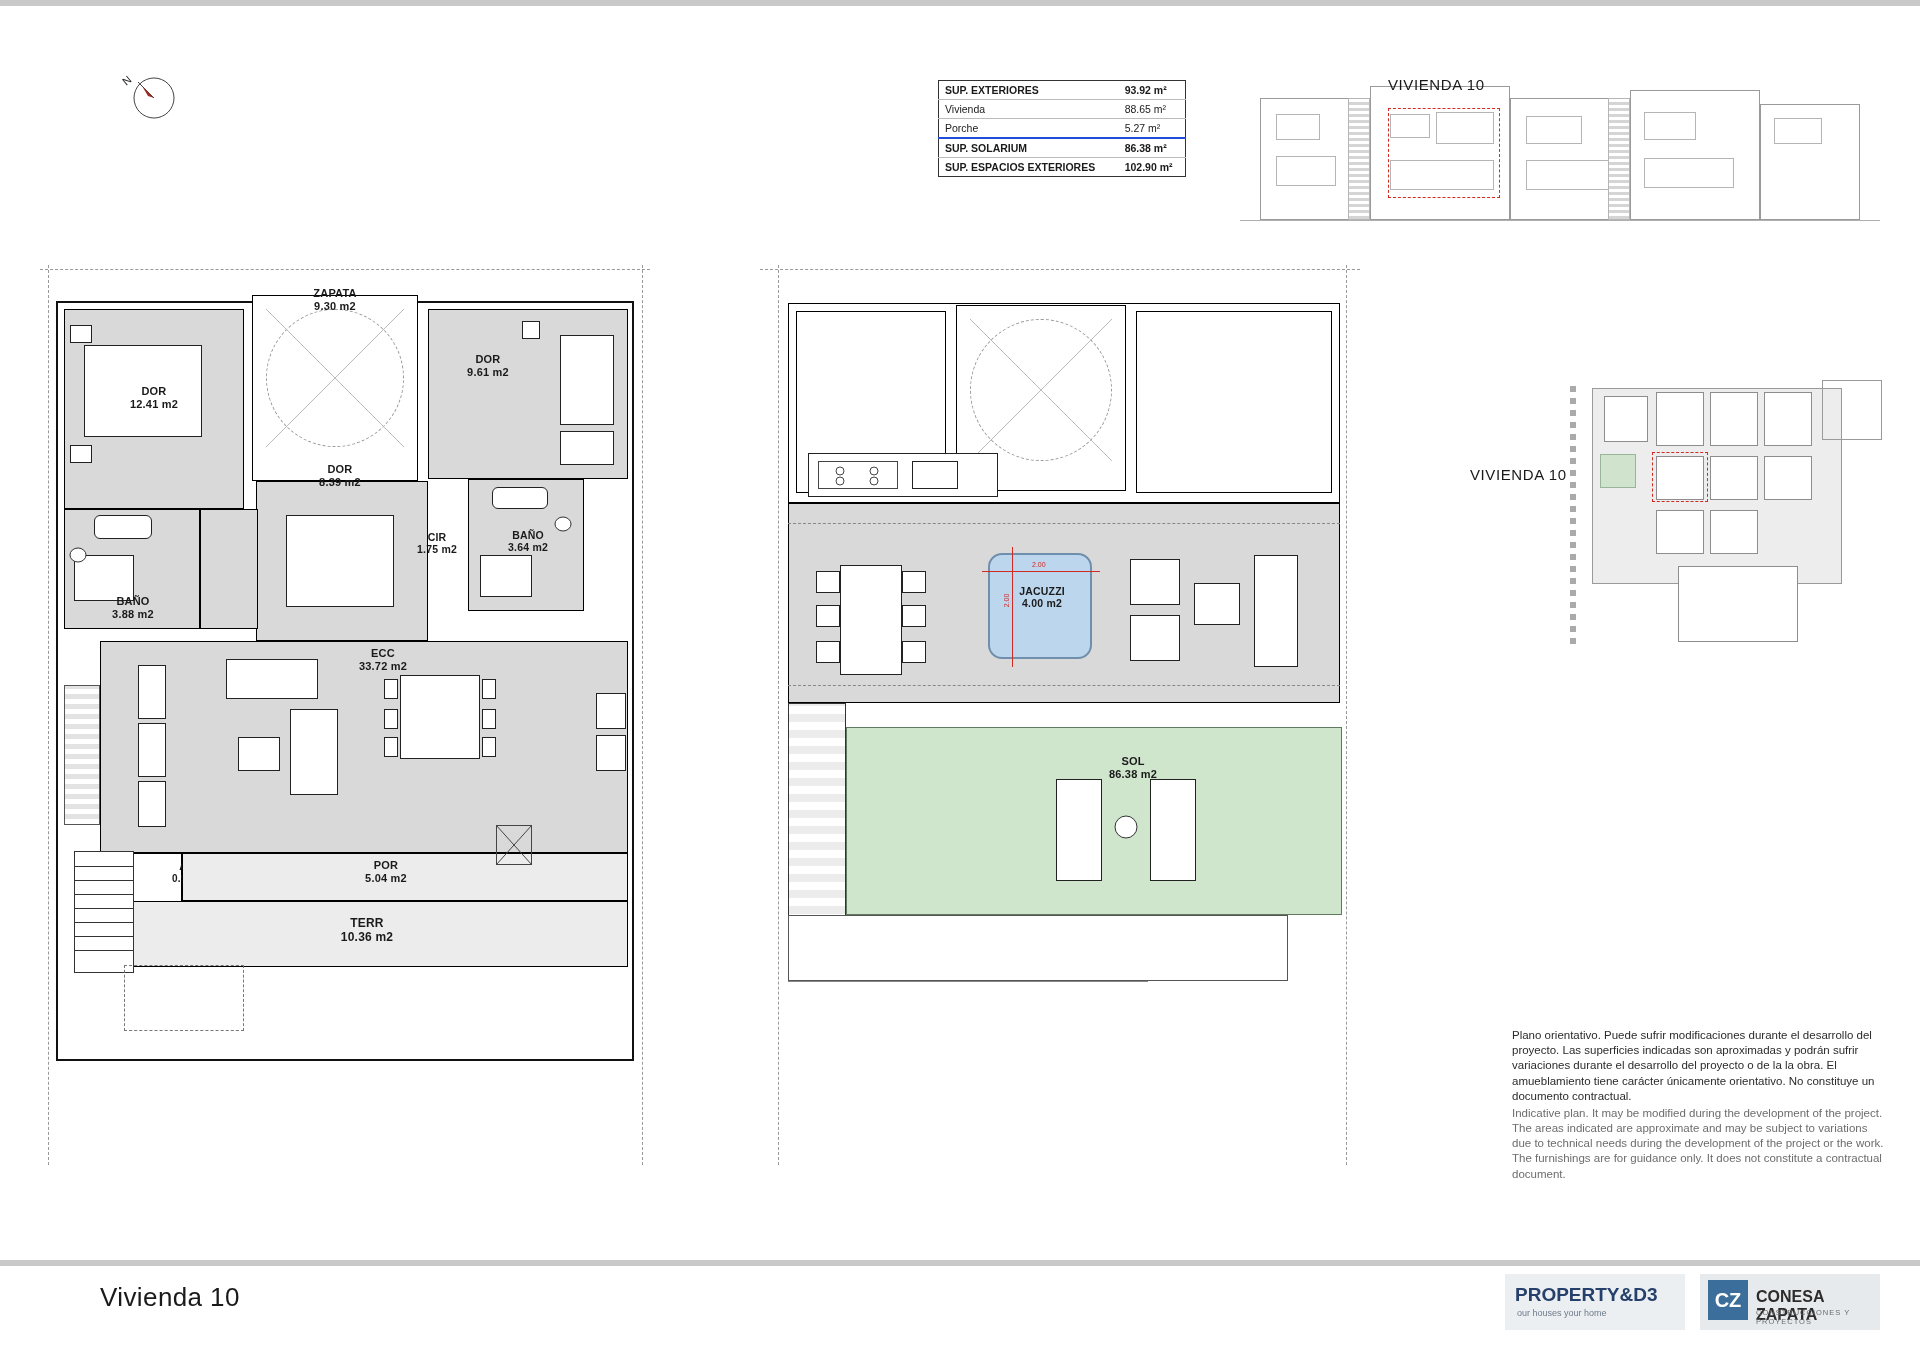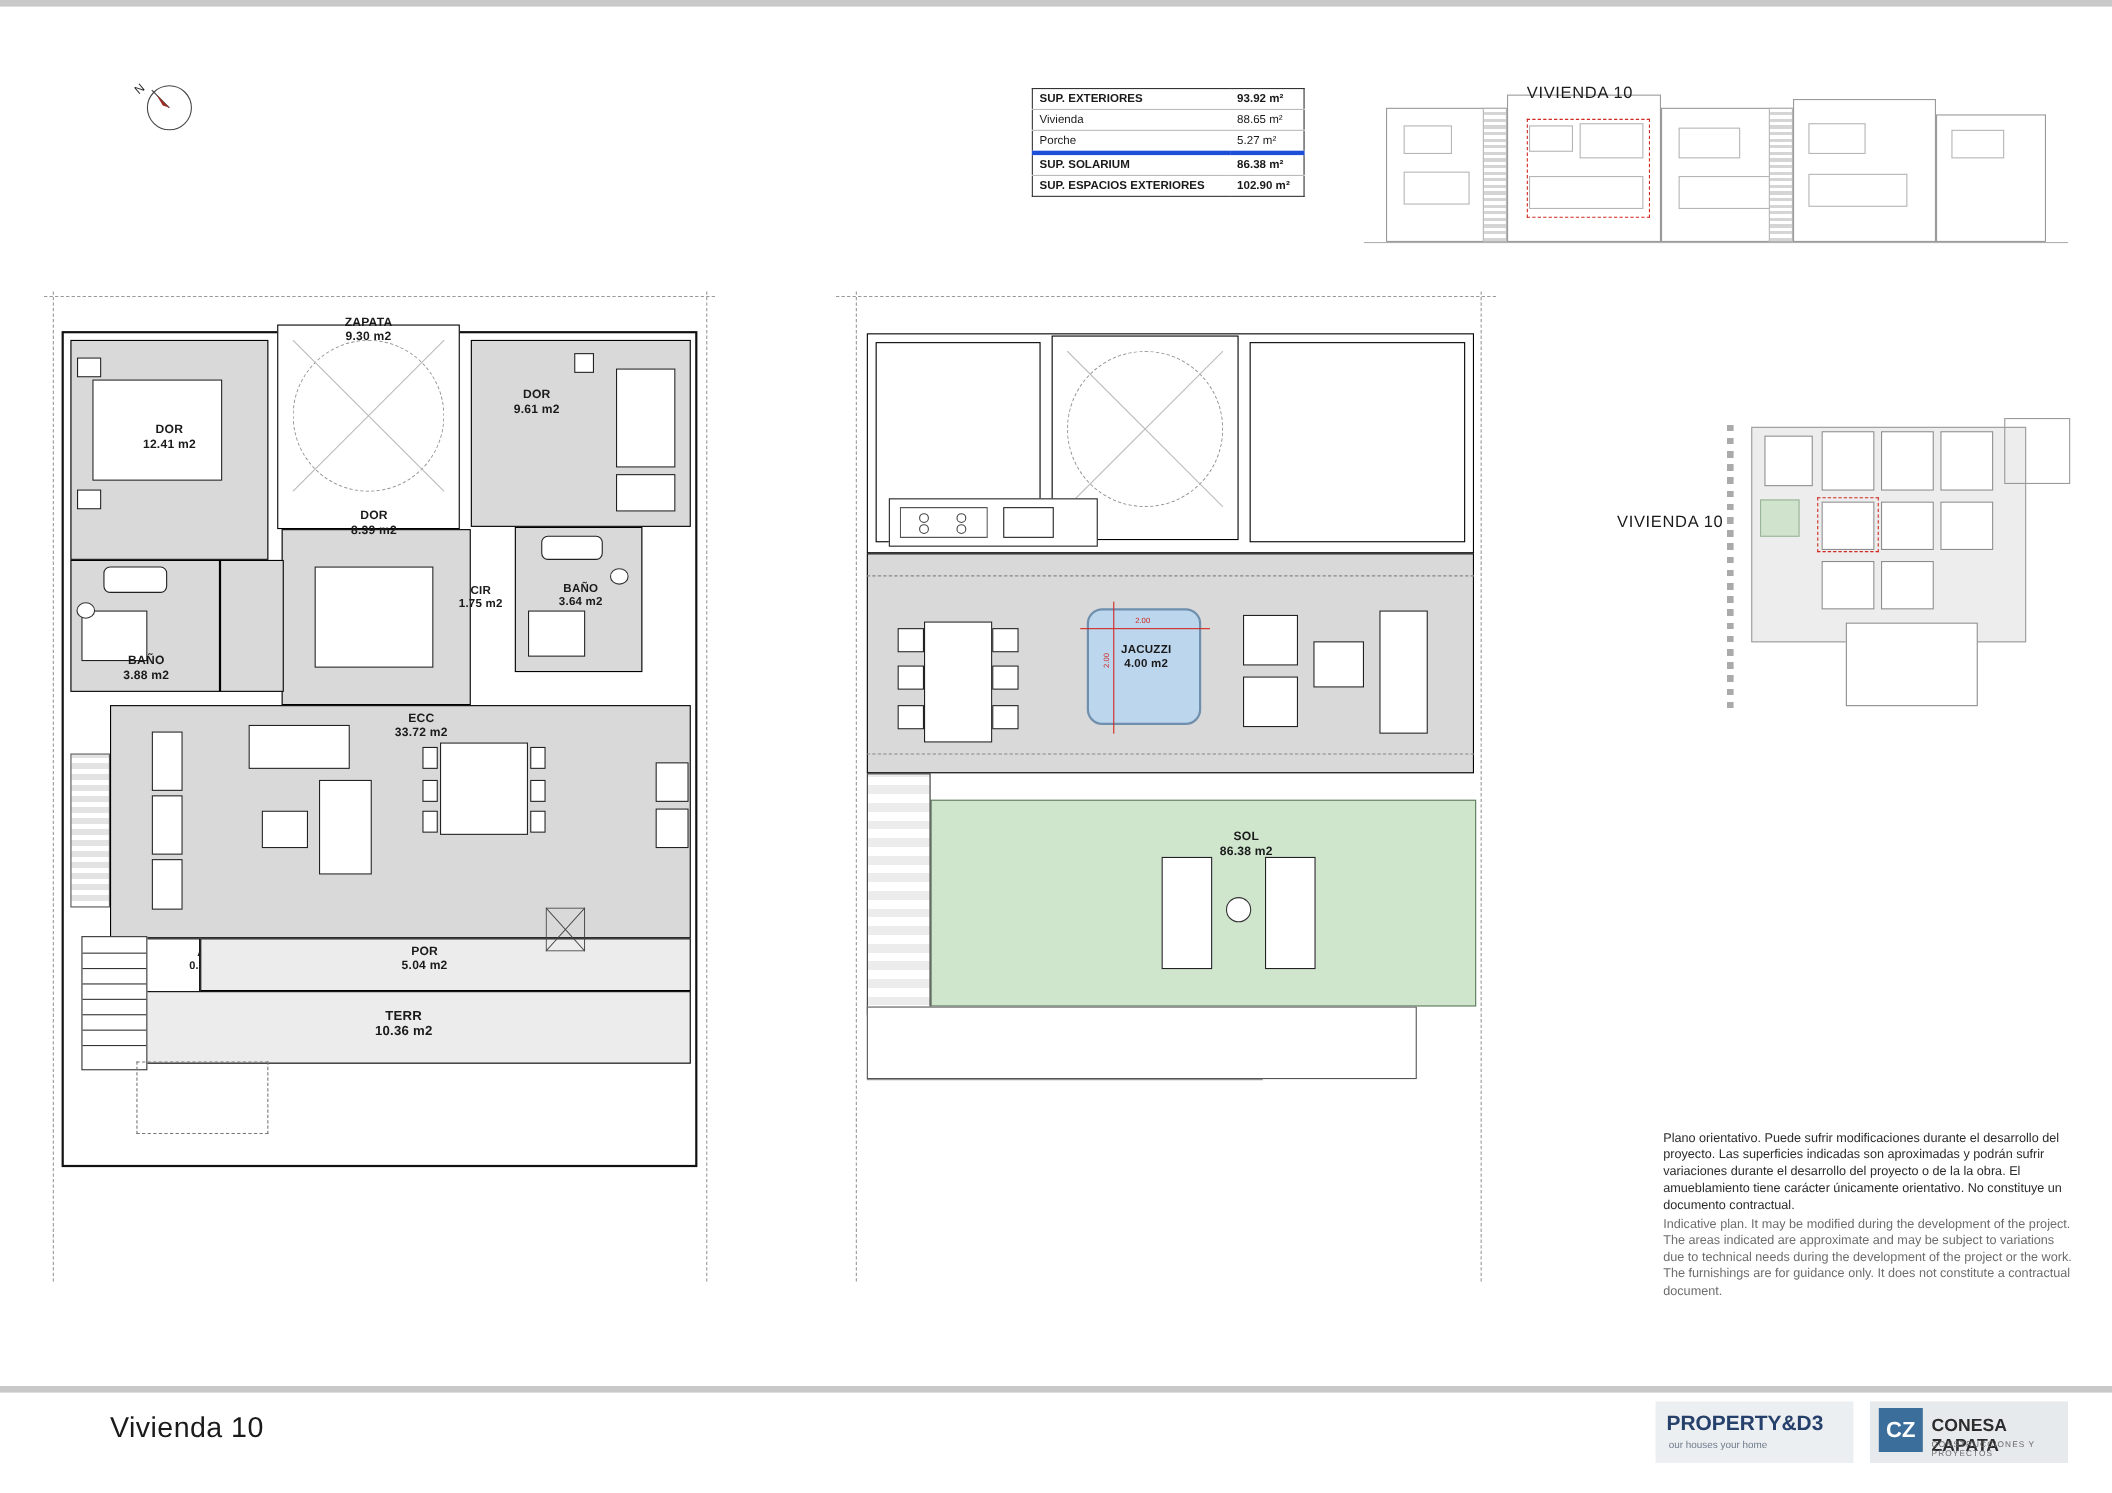--- a/index.html
+++ b/index.html
@@ -26,21 +26,21 @@
   .axis{position:absolute;border-left:1px dashed #999;}
   .axish{position:absolute;border-top:1px dashed #999;}
 
   
   #surface-table{position:absolute;left:938px;top:80px;width:248px;border:1px solid #333;
      border-collapse:collapse;font-size:10.5px;background:#fff;}
   #surface-table td{border-bottom:1px solid #bbb;padding:3px 6px;}
   #surface-table tr:last-child td{border-bottom:none;}
   #surface-table td.v{text-align:left;white-space:nowrap;}
   #surface-table tr.b td{font-weight:bold;}
-  #surface-table tr.topline td{border-top:4px solid #1d4ed8;margin-left:47px;}
+  #surface-table tr.topline td{border-top:2px solid #1d4ed8;margin-left:47px;}
 
   
   #elevation{position:absolute;left:1240px;top:68px;width:640px;height:160px;}
   #elevation .e{position:absolute;border:1px solid #9a9a9a;box-sizing:border-box;background:#fff;}
   #elevation .ef{position:absolute;border:1px solid #b5b5b5;box-sizing:border-box;}
   .highlight-box{position:absolute;border:1.6px dashed #d02a22;box-sizing:border-box;}
   .viv-label{position:absolute;font-size:15px;letter-spacing:.6px;}
 
   
   #siteplan{position:absolute;left:1560px;top:370px;width:330px;height:300px;}

